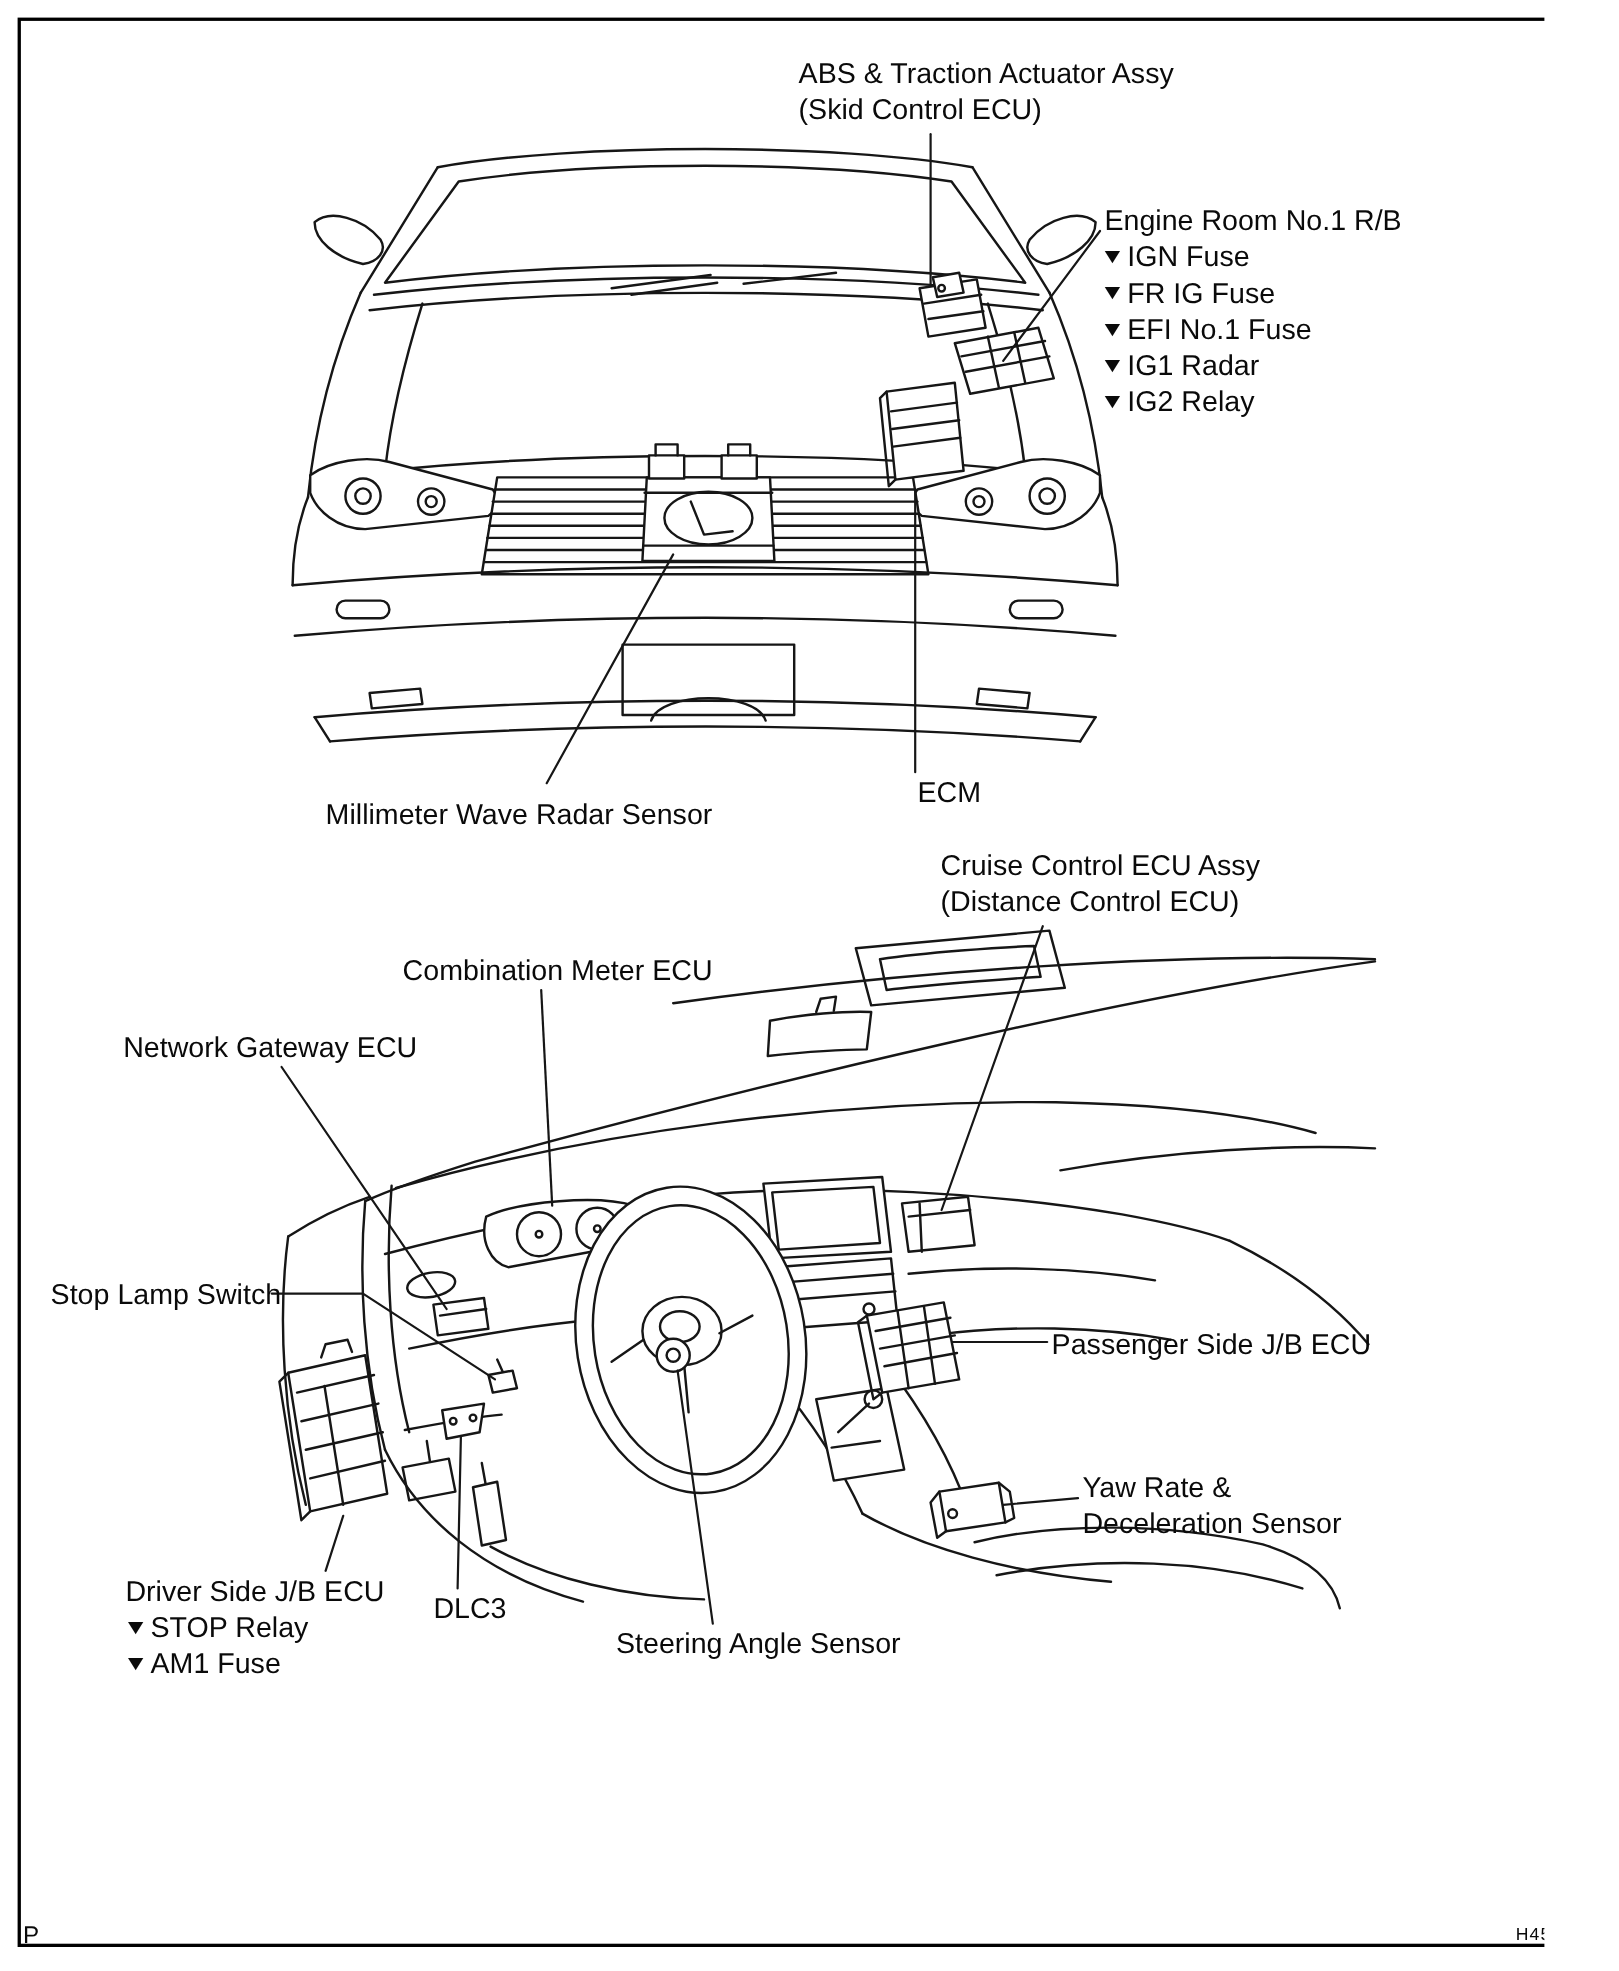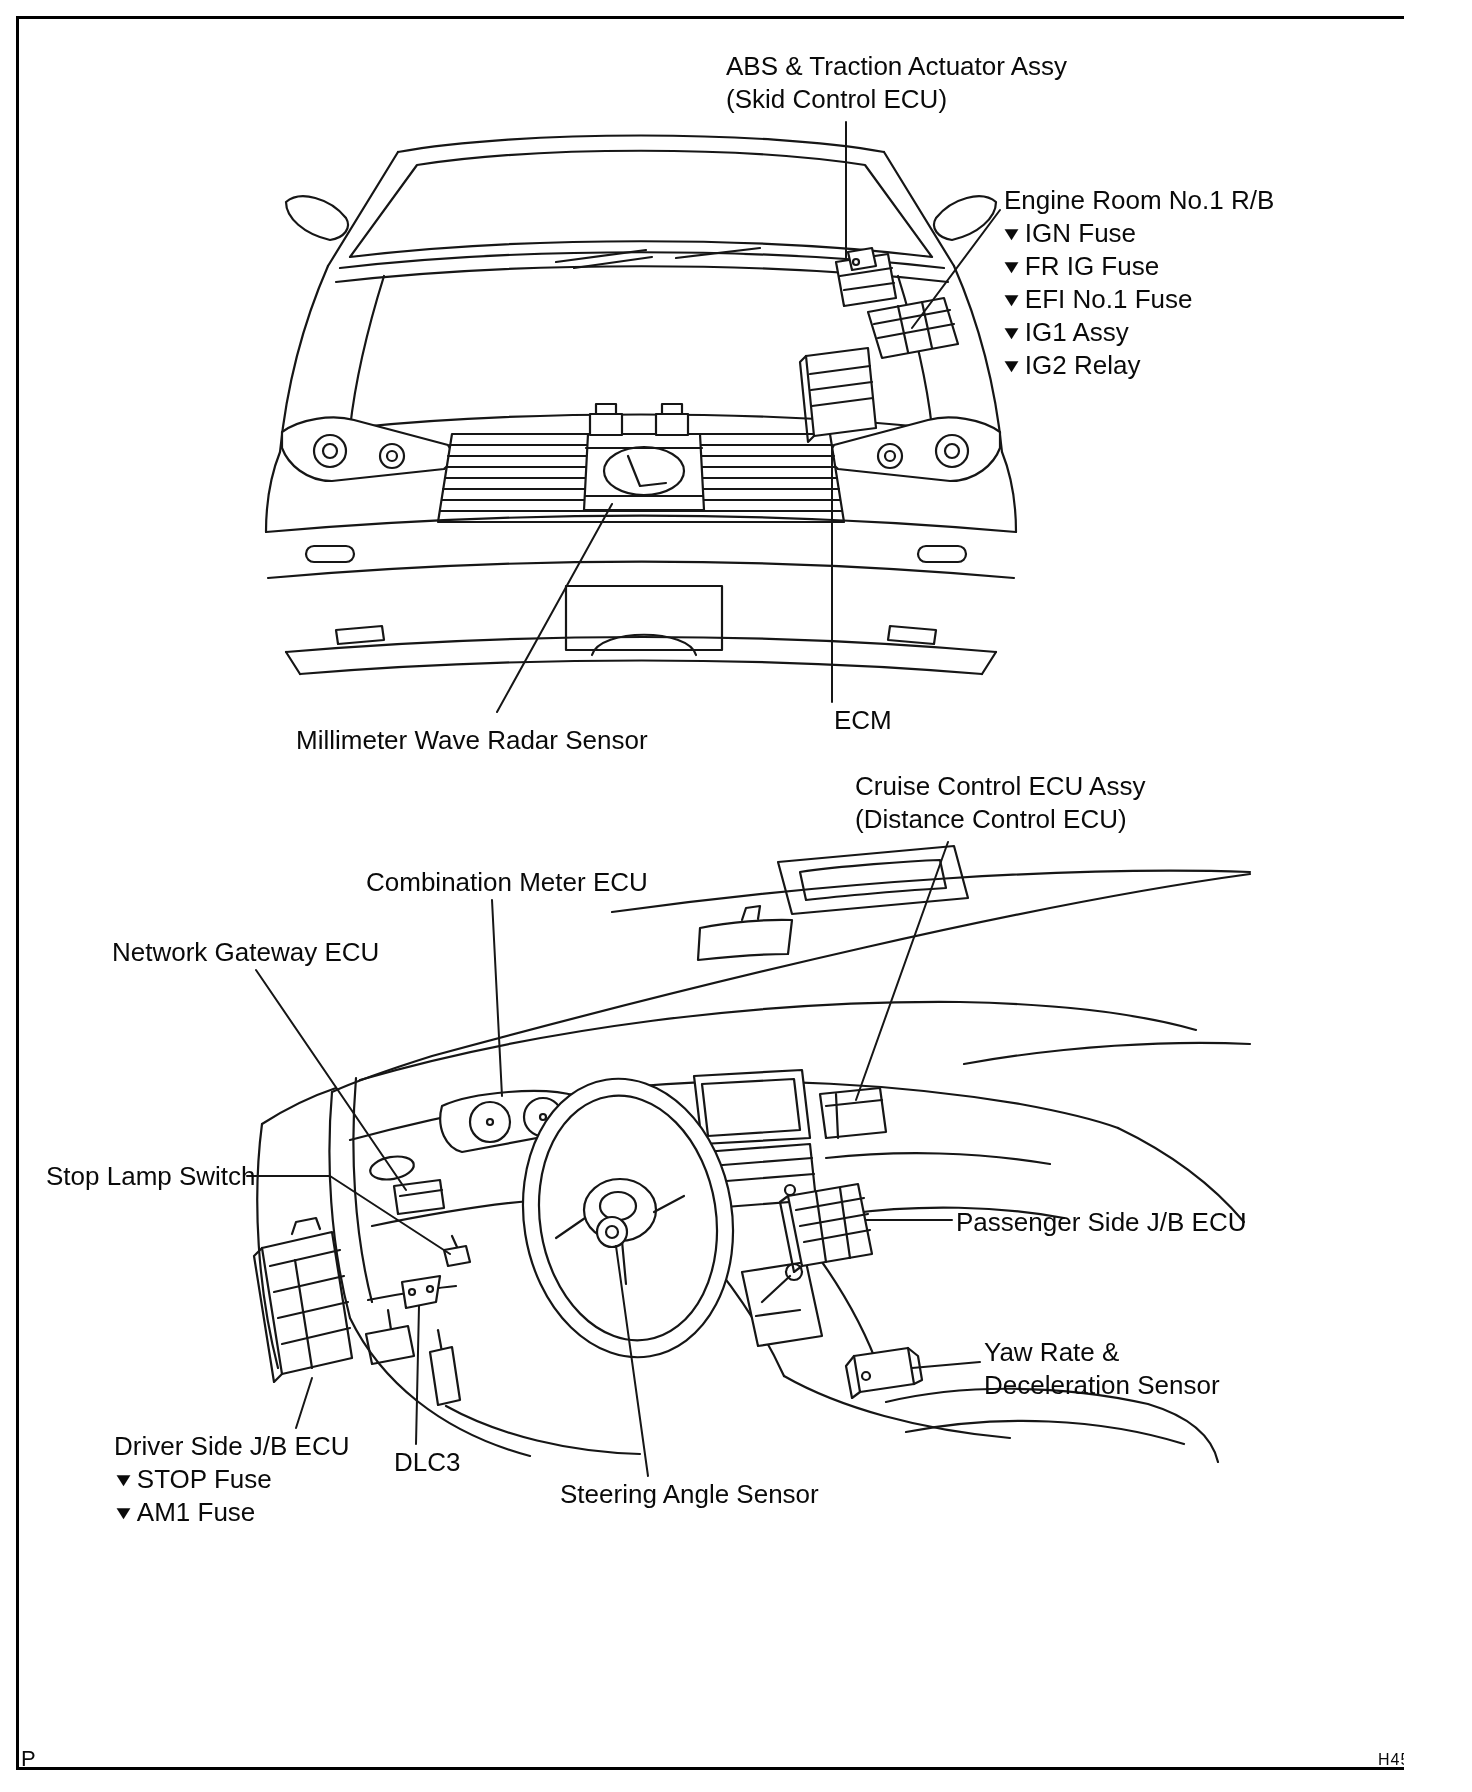--- a/index.html
+++ b/index.html
@@ -309,21 +309,21 @@
     <div class="fuse-row">
       <span class="marker">▼</span>
       <span>FR IG Fuse</span>
     </div>
     <div class="fuse-row">
       <span class="marker">▼</span>
       <span>EFI No.1 Fuse</span>
     </div>
     <div class="fuse-row">
       <span class="marker">▼</span>
-      <span>IG1 Assy</span>
+      <span>IG1 Radar</span>
     </div>
     <div class="fuse-row">
       <span class="marker">▼</span>
       <span>IG2 Relay</span>
     </div>
   </div>
 
   <div class="label" style="left:296px;top:724px;">Millimeter Wave Radar Sensor</div>
 
   <div class="label" style="left:834px;top:704px;">ECM</div>
@@ -343,21 +343,21 @@
 
   <div class="label" style="left:984px;top:1336px;">
     <div>Yaw Rate &amp;</div>
     <div>Deceleration Sensor</div>
   </div>
 
   <div class="label" style="left:114px;top:1430px;">
     <div>Driver Side J/B ECU</div>
     <div class="fuse-row">
       <span class="marker">▼</span>
-      <span>STOP Fuse</span>
+      <span>STOP Relay</span>
     </div>
     <div class="fuse-row">
       <span class="marker">▼</span>
       <span>AM1 Fuse</span>
     </div>
   </div>
 
   <div class="label" style="left:394px;top:1446px;">DLC3</div>
 
   <div class="label" style="left:560px;top:1478px;">Steering Angle Sensor</div>

